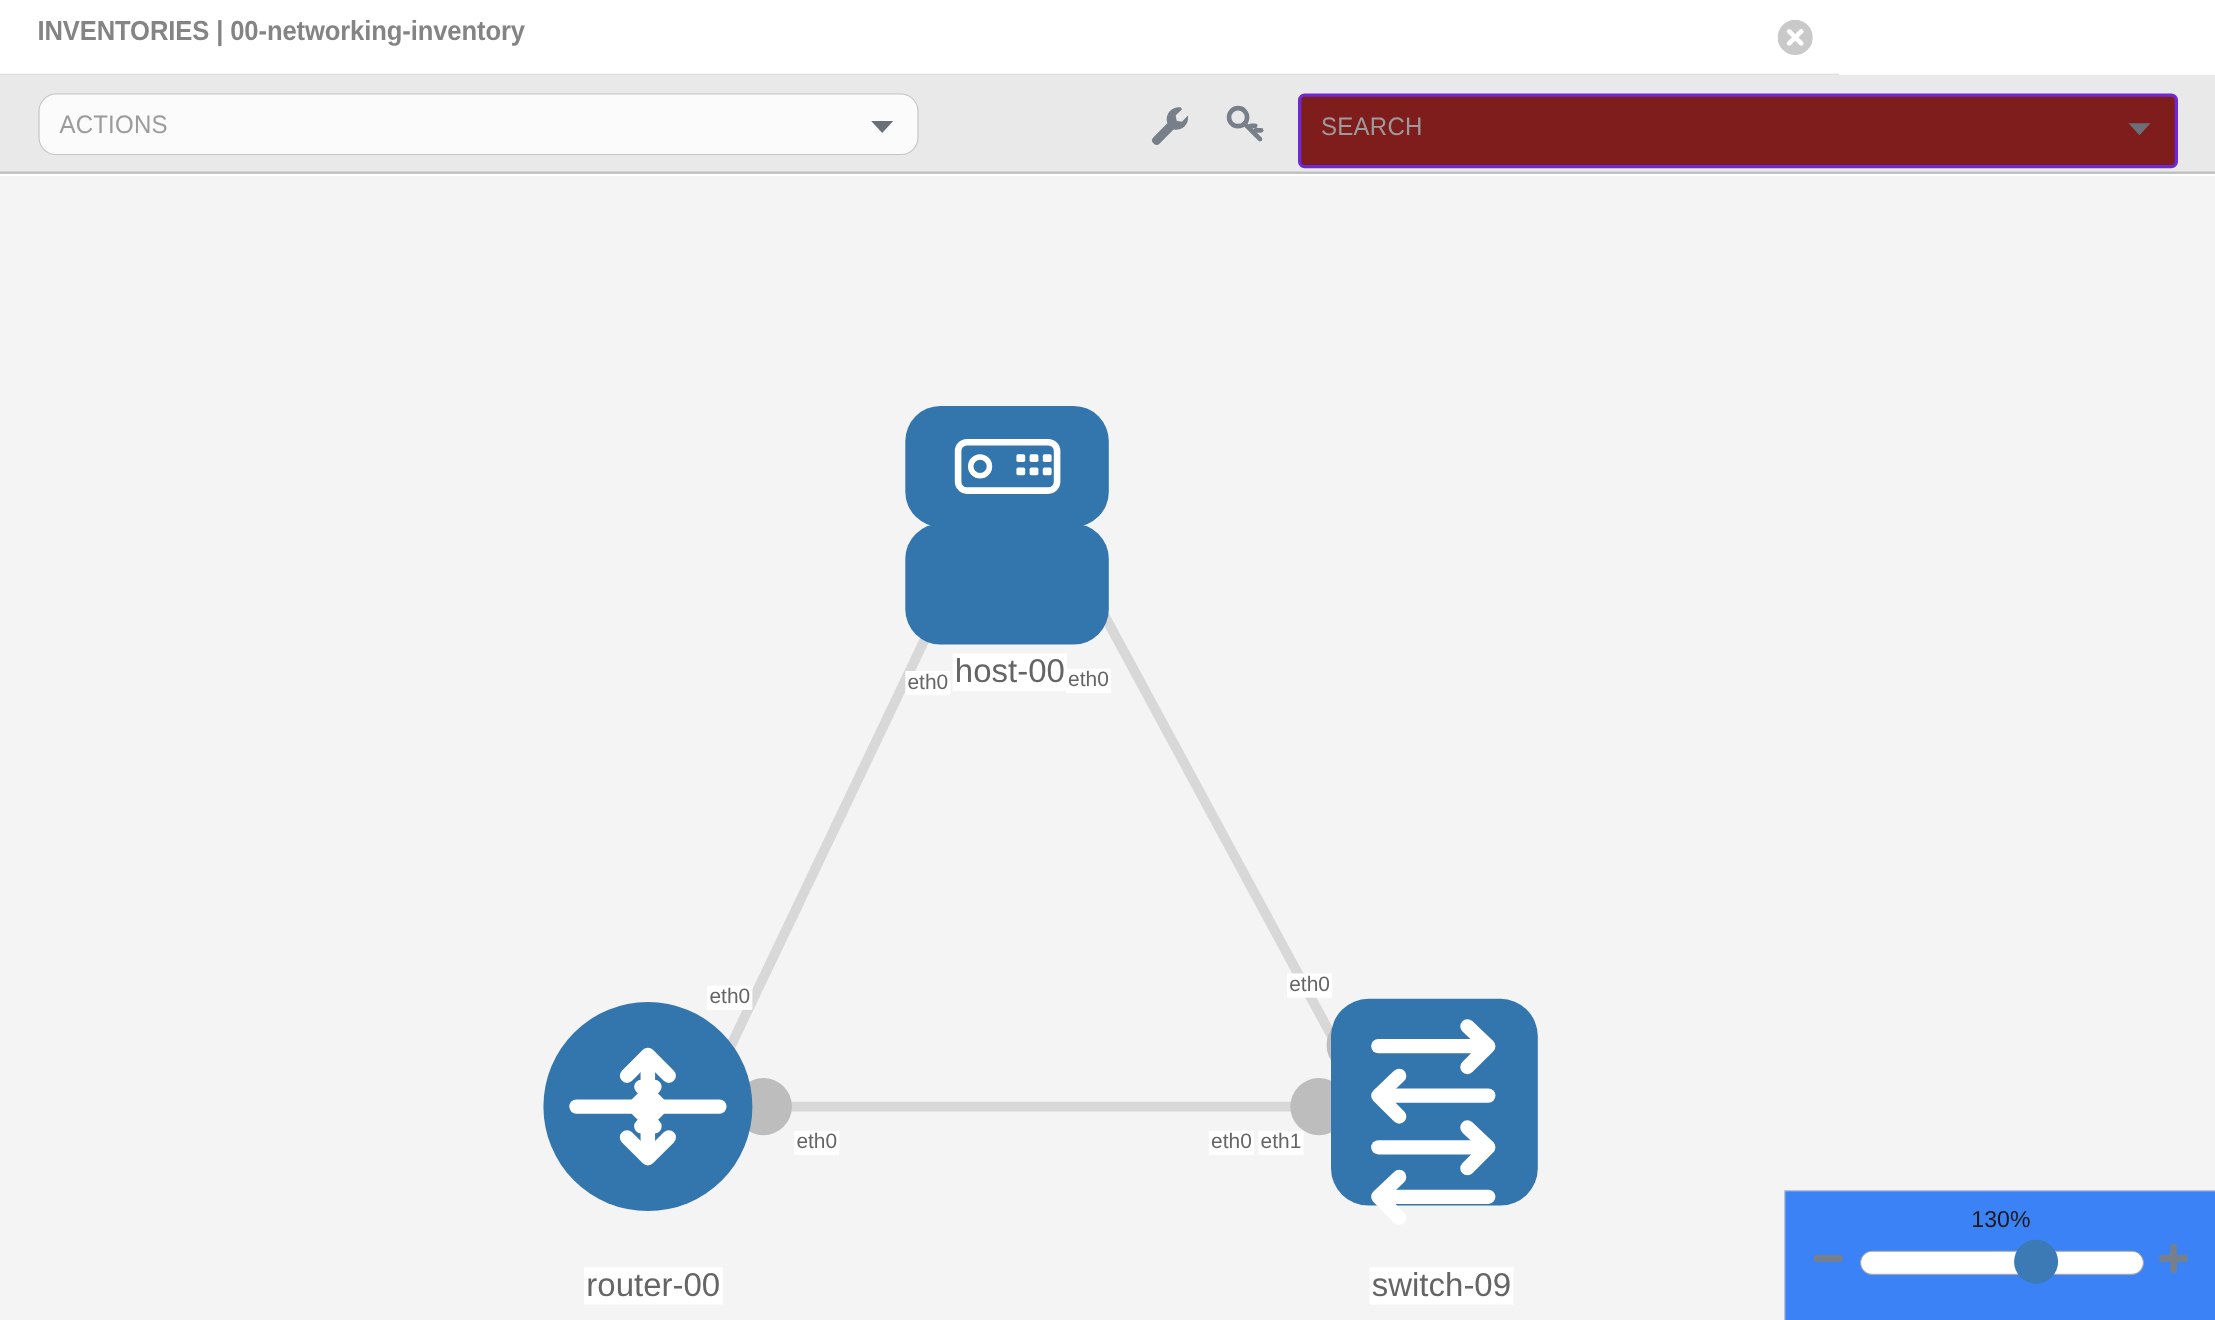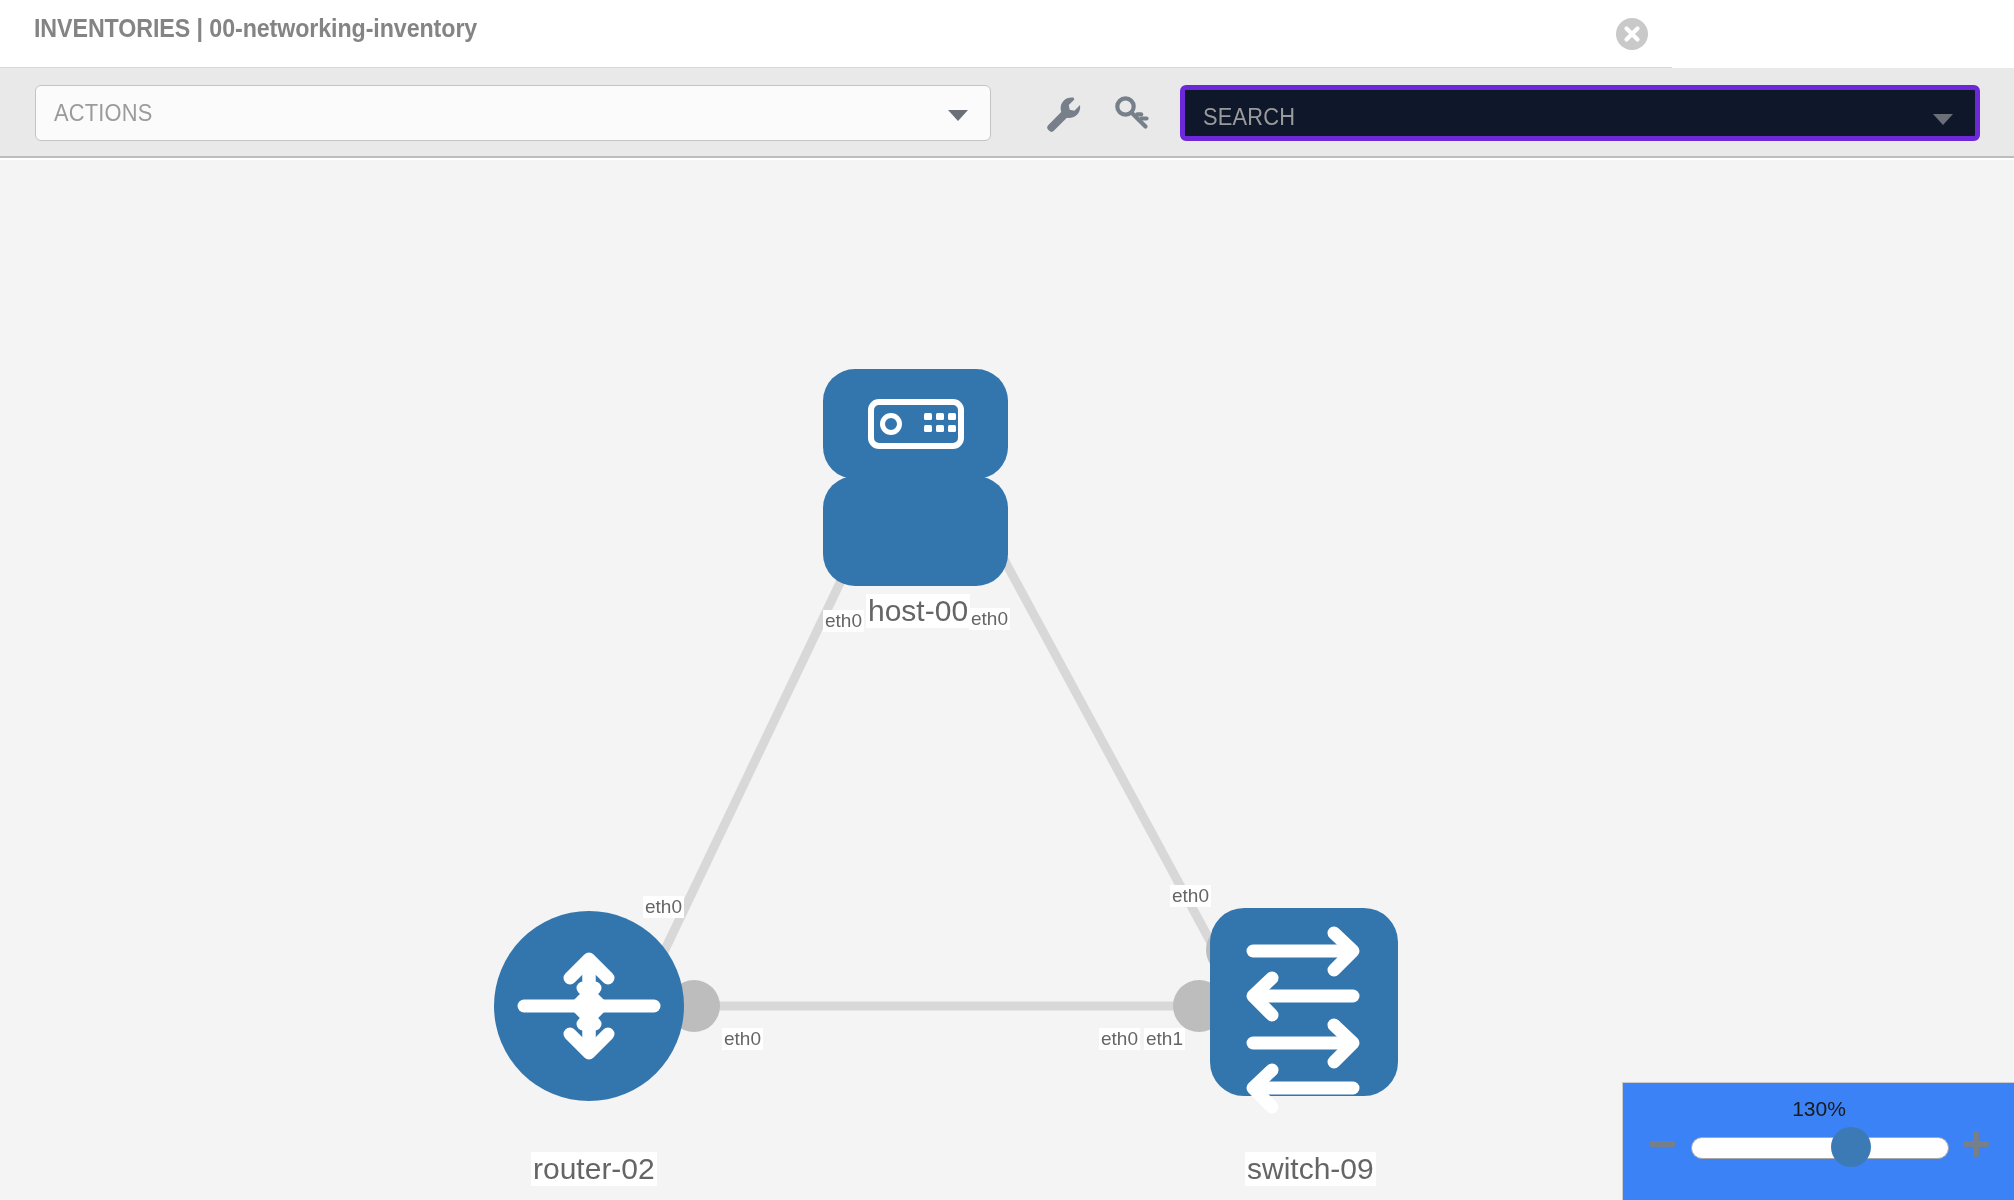--- a/index.html
+++ b/index.html
@@ -42,24 +42,24 @@
   .toolbar {
     position: absolute;
     left: 0; top: 68px;
     width: 2014px; height: 90px;
     background: #e9e9e9;
     border-bottom: 2px solid #bcbcbc;
   }
   .actions-select {
     position: absolute;
     left: 35px; top: 85px;
-    width: 956px; height: 56px;
+    width: 800px; height: 56px;
     background: #fbfbfb;
     border: 1px solid #c4c4c4;
-    border-radius: 6px;
+    border-radius: 16px;
     cursor: pointer;
   }
   .actions-label {
     position: absolute;
     left: 18px; top: 14px;
     font-size: 23px;
     color: #9b9b9b;
     letter-spacing: 0.2px;
     transform: scaleX(0.95);
     transform-origin: left top;
@@ -77,23 +77,23 @@
     top: 90px;
     width: 46px; height: 46px;
     cursor: pointer;
   }
   .tool-icon.wrench { left: 1040px; }
   .tool-icon.key    { left: 1110px; }
 
   .search-select {
     position: absolute;
     left: 1180px; top: 85px;
-    width: 800px; height: 56px;
-    background: #0f172a;
-    border: 5px solid #6d28d9;
+    width: 800px; height: 68px;
+    background: #7f1d1d;
+    border: 3px solid #6d28d9;
     border-radius: 6px;
     cursor: text;
   }
   .search-label {
     position: absolute;
     left: 18px; top: 14px;
     font-size: 23px;
     color: #9b9b9b;
     letter-spacing: 0.2px;
     transform: scaleX(0.95);
@@ -291,21 +291,21 @@
   <div class="node-label big" style="left:866px; top:434px;">host-00</div>
   <div class="node-label port" style="left:969px; top:448px;">eth0</div>
 
   <div class="node-label port" style="left:643px; top:736px;">eth0</div>
   <div class="node-label port" style="left:1170px; top:725px;">eth0</div>
 
   <div class="node-label port" style="left:722px; top:868px;">eth0</div>
   <div class="node-label port" style="left:1099px; top:868px;">eth0</div>
   <div class="node-label port" style="left:1144px; top:868px;">eth1</div>
 
-  <div class="node-label big" style="left:531px; top:992px;">router-02</div>
+  <div class="node-label big" style="left:531px; top:992px;">router-00</div>
   <div class="node-label big" style="left:1245px; top:992px;">switch-09</div>
 </div>
 
 <div class="zoom-panel">
   <div class="zoom-value">130%</div>
 
   <div class="zoom-minus">
     <svg width="34" height="34" viewBox="0 0 34 34">
       <rect x="4" y="14" width="26" height="6" rx="2" fill="#77808a"></rect>
     </svg>

